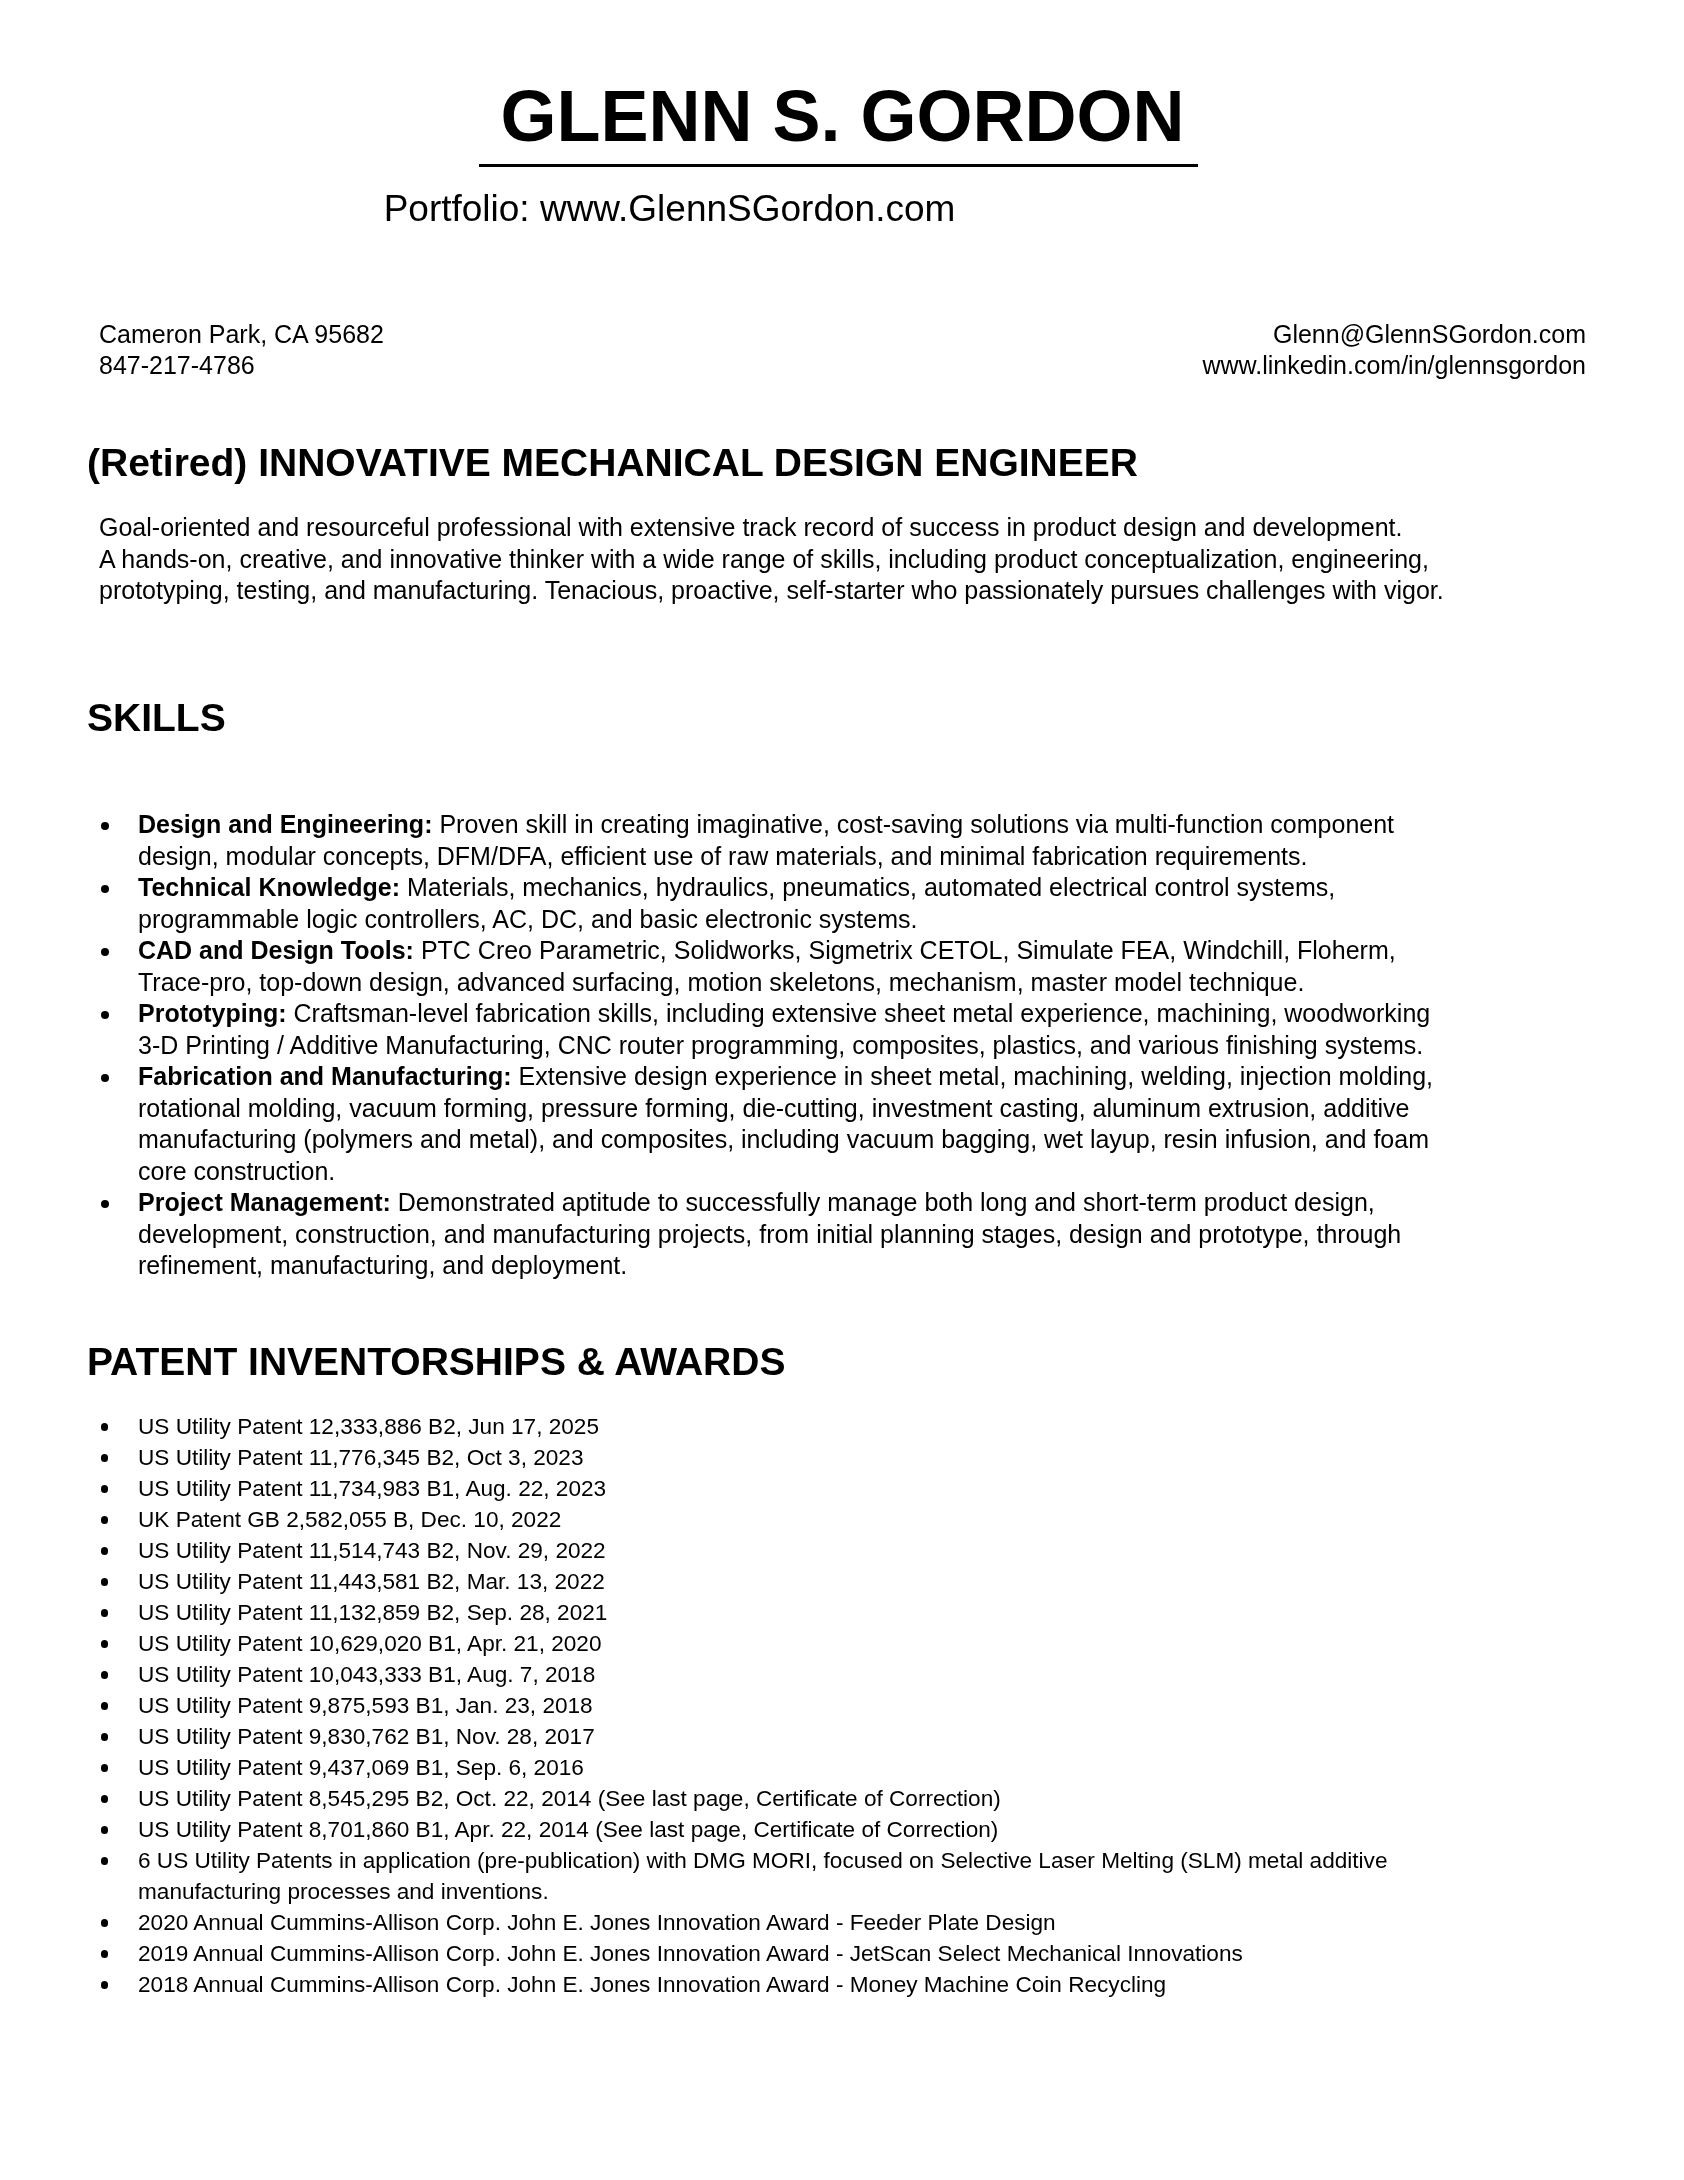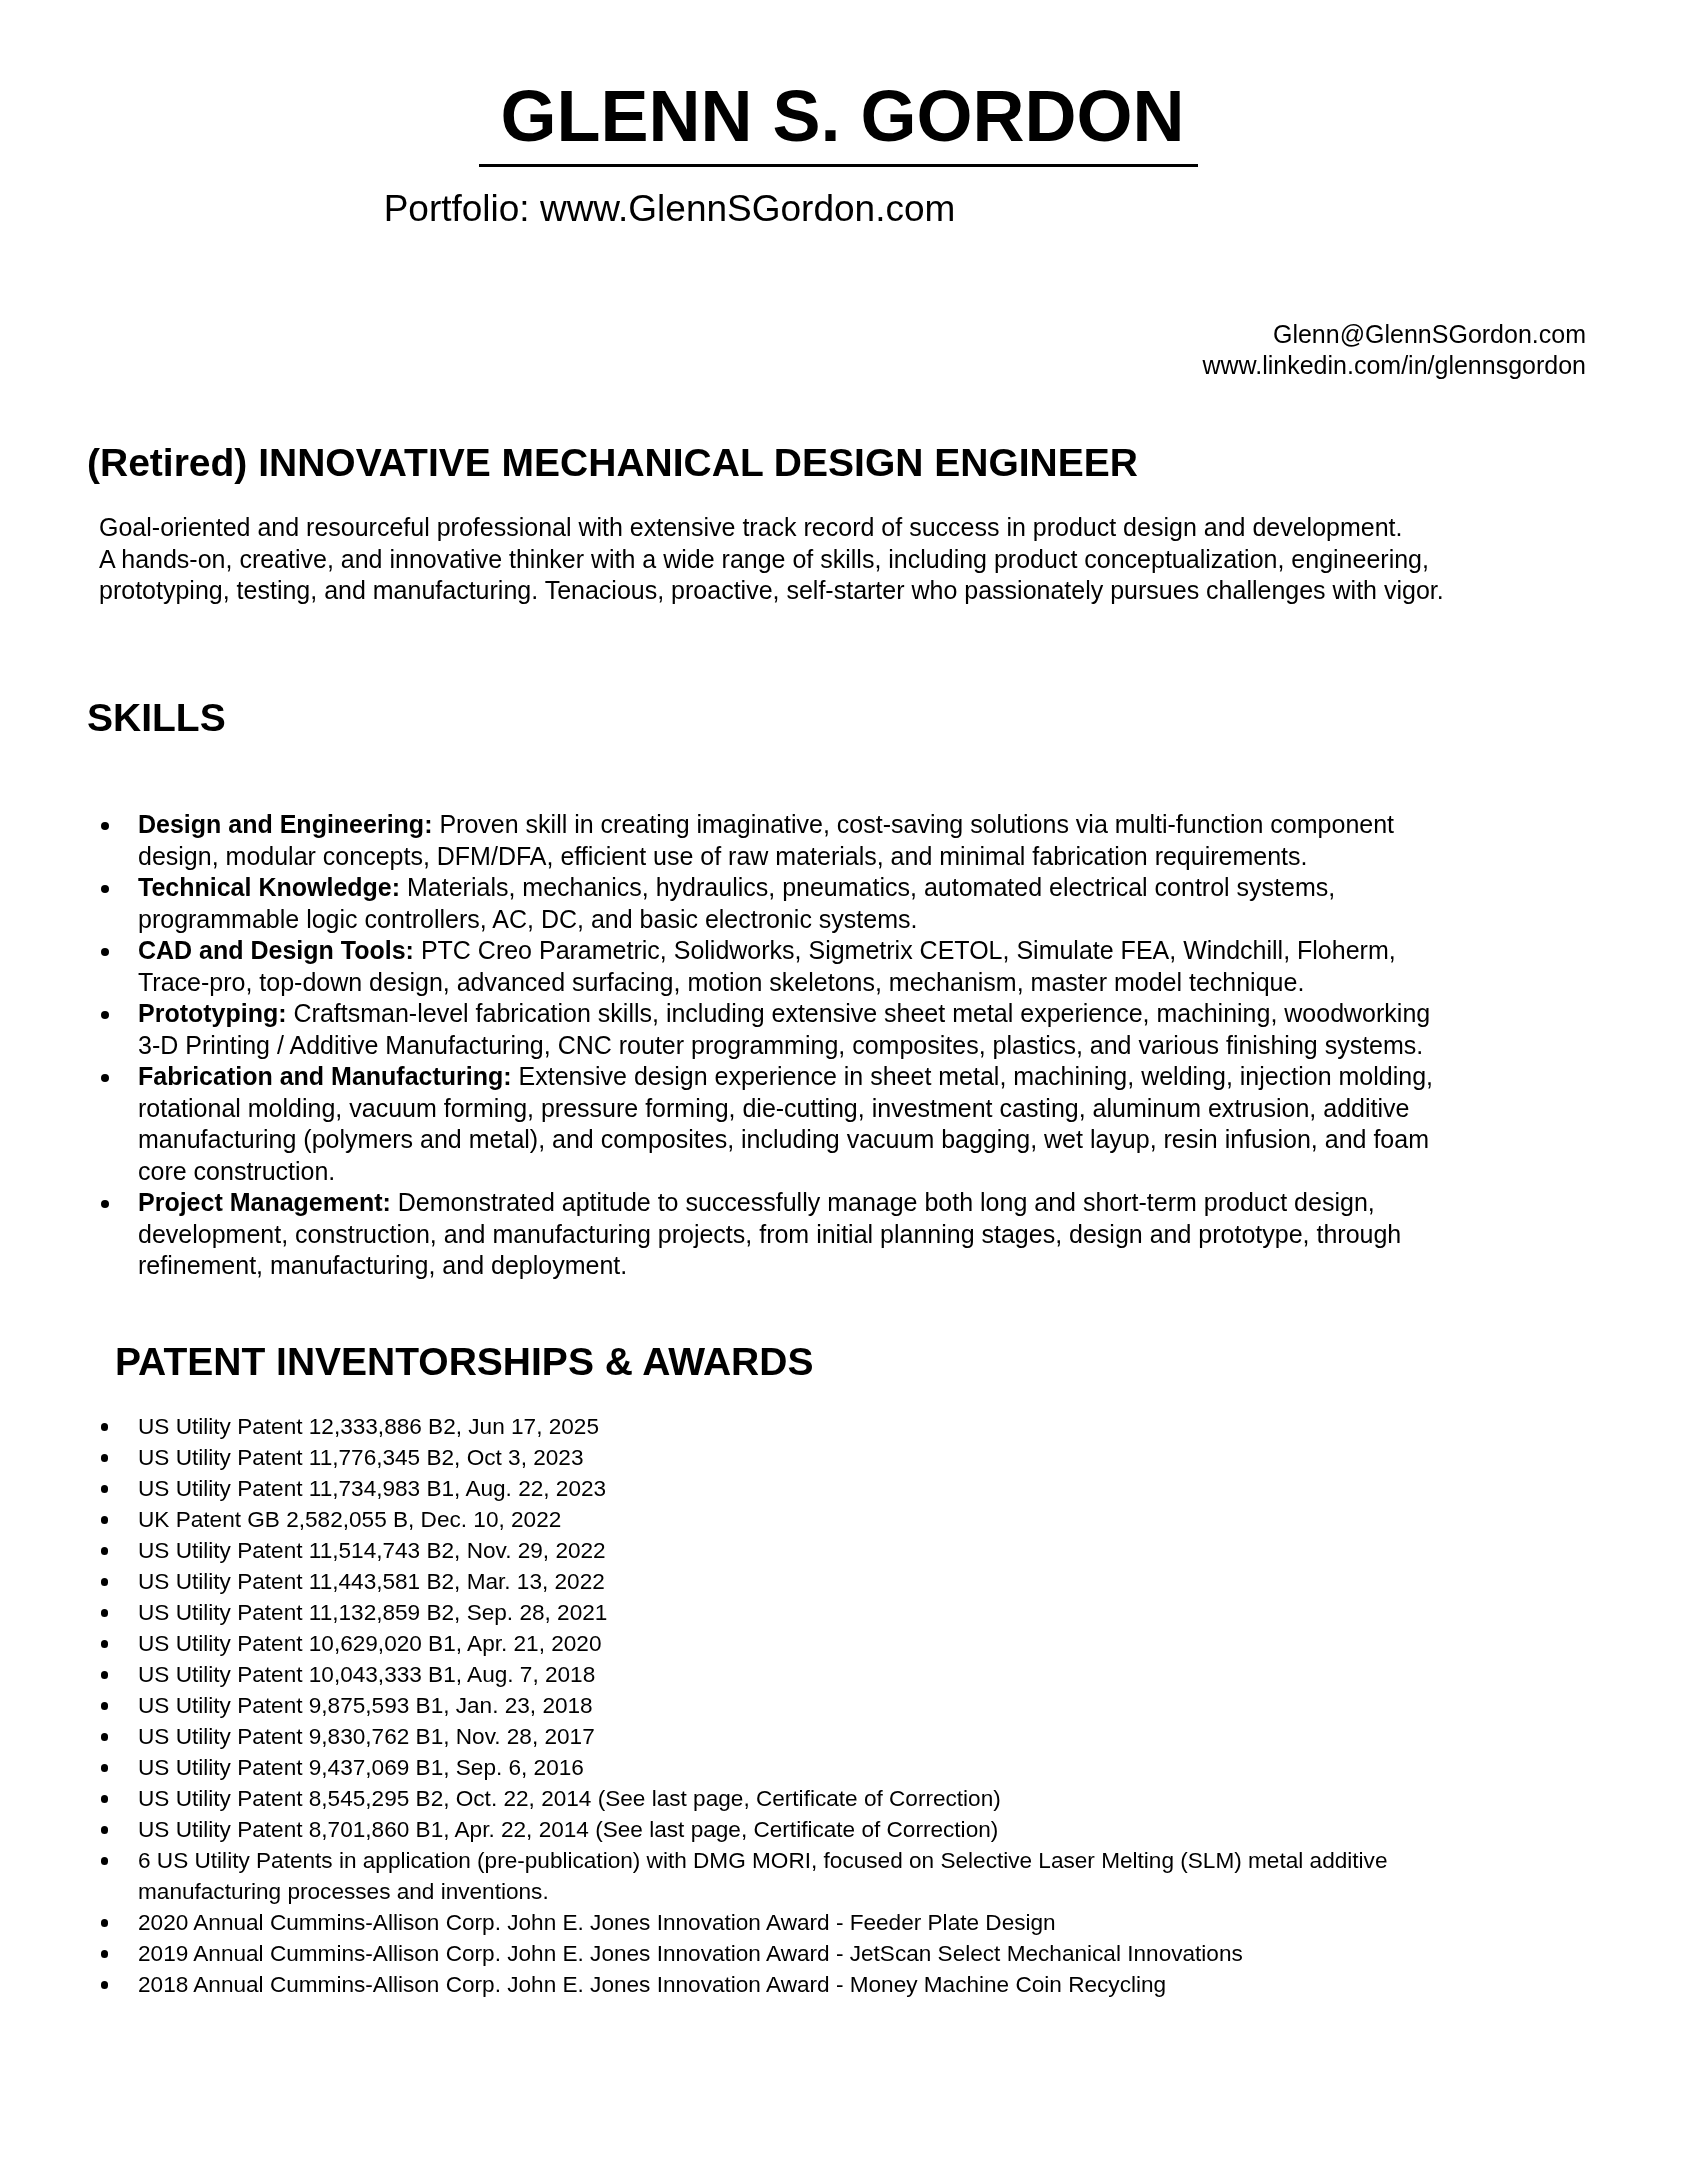--- a/index.html
+++ b/index.html
@@ -114,20 +114,24 @@
 </style>
 </head>
 <body>
 
 <div class="page">
 
   <div class="name">GLENN S. GORDON</div>
   <div class="name-rule"></div>
   <div class="portfolio">Portfolio: www.GlennSGordon.com</div>
 
+  <div class="contact left">
+    <div>Cameron Park, CA 95682</div>
+    <div>847-217-4786</div>
+  </div>
   <div class="contact right">
     <div>Glenn@GlennSGordon.com</div>
     <div>www.linkedin.com/in/glennsgordon</div>
   </div>
 
   <div class="section-heading" style="top:445px;">(Retired) INNOVATIVE MECHANICAL DESIGN ENGINEER</div>
 
   <div class="summary">
     <div>Goal-oriented and resourceful professional with extensive track record of success in product design and development.</div>
     <div>A hands-on, creative, and innovative thinker with a wide range of skills, including product conceptualization, engineering,</div>
@@ -165,21 +169,21 @@
       <span class="line">core construction.</span>
     </li>
     <li>
       <span class="bullet"></span>
       <span class="line"><span class="label">Project Management:</span><span> Demonstrated aptitude to successfully manage both long and short-term product design,</span></span>
       <span class="line">development, construction, and manufacturing projects, from initial planning stages, design and prototype, through</span>
       <span class="line">refinement, manufacturing, and deployment.</span>
     </li>
   </ul>
 
-  <div class="section-heading" style="top:1344px;margin-left:28px;">PATENT INVENTORSHIPS &amp; AWARDS</div>
+  <div class="section-heading" style="top:1344px;">PATENT INVENTORSHIPS &amp; AWARDS</div>
 
   <ul class="bullets patents">
     <li>
         <span class="bullet"></span>
         <span class="line">US Utility Patent 12,333,886 B2, Jun 17, 2025</span>
       </li>
     <li>
         <span class="bullet"></span>
         <span class="line">US Utility Patent 11,776,345 B2, Oct 3, 2023</span>
       </li>

